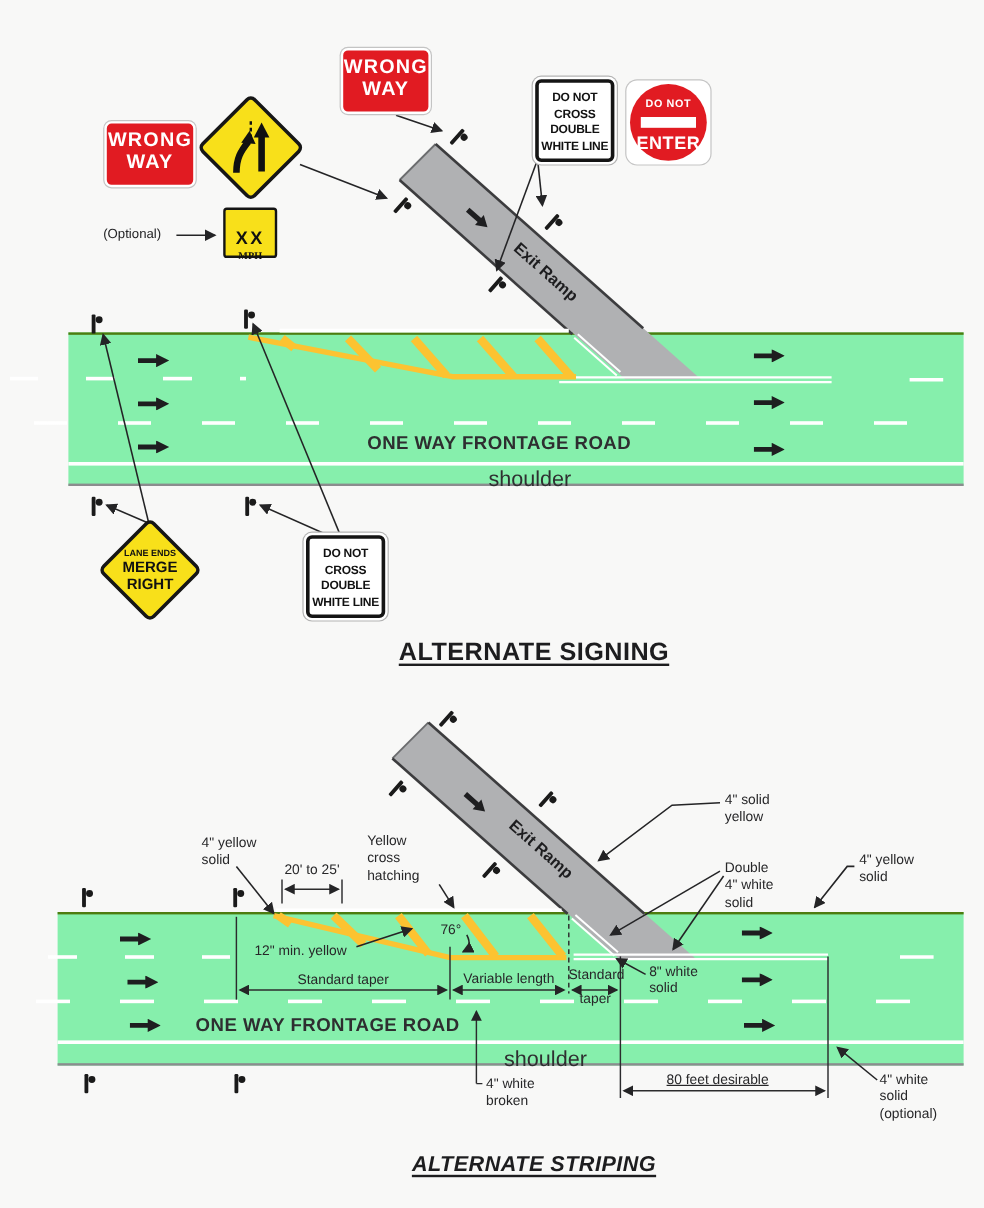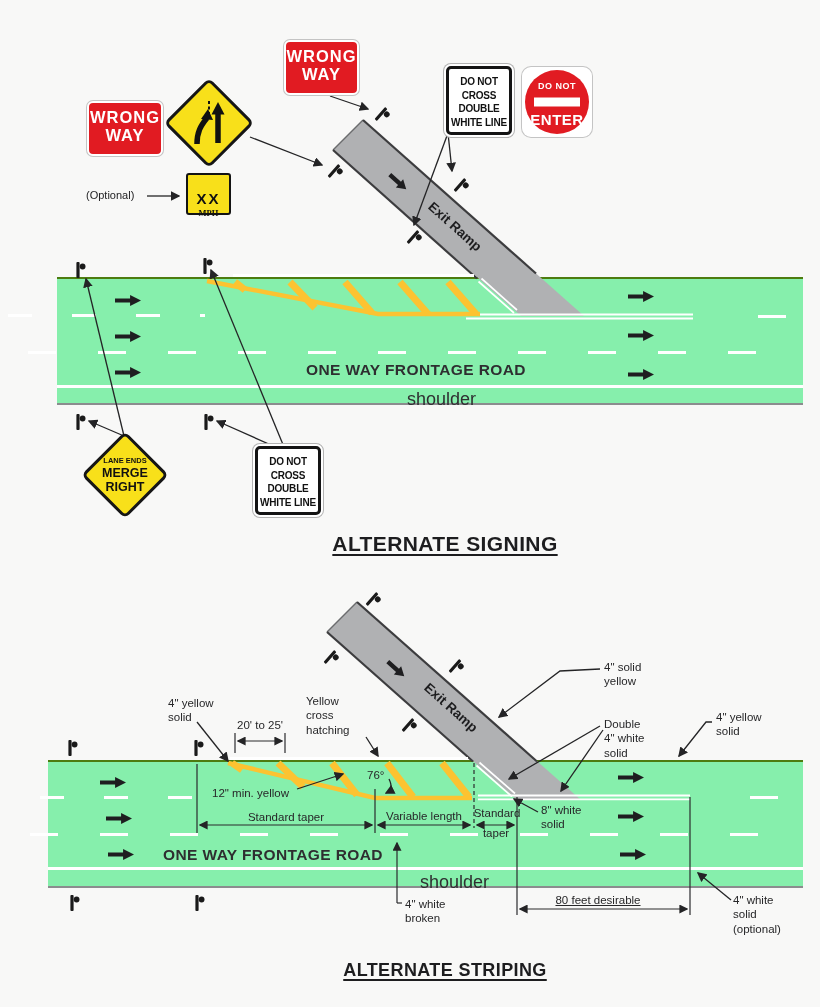--- a/index.html
+++ b/index.html
@@ -249,21 +249,21 @@
   </div>
 
   <div class="sign-white" style="left:255px;top:446px;width:66px;height:69px;">
     <div class="l">DO NOT</div>
     <div class="l">CROSS</div>
     <div class="l">DOUBLE</div>
     <div class="l">WHITE LINE</div>
   </div>
 
   <div class="title" style="left:300px;top:532px;width:290px;">ALTERNATE SIGNING</div>
-  <div class="title" style="left:300px;top:960px;width:290px;font-size:18px;">ALTERNATE STRIPING</div>
+  <div class="title" style="left:300px;top:960px;width:290px;font-size:18px;font-style:italic;">ALTERNATE STRIPING</div>
 
   <div class="lab" style="left:168px;top:696px;">
     <div>4" yellow</div>
     <div>solid</div>
   </div>
   <div class="lab c" style="left:222px;top:718px;width:76px;">20' to 25'</div>
   <div class="lab" style="left:306px;top:694px;">
     <div>Yellow</div>
     <div>cross</div>
     <div>hatching</div>

